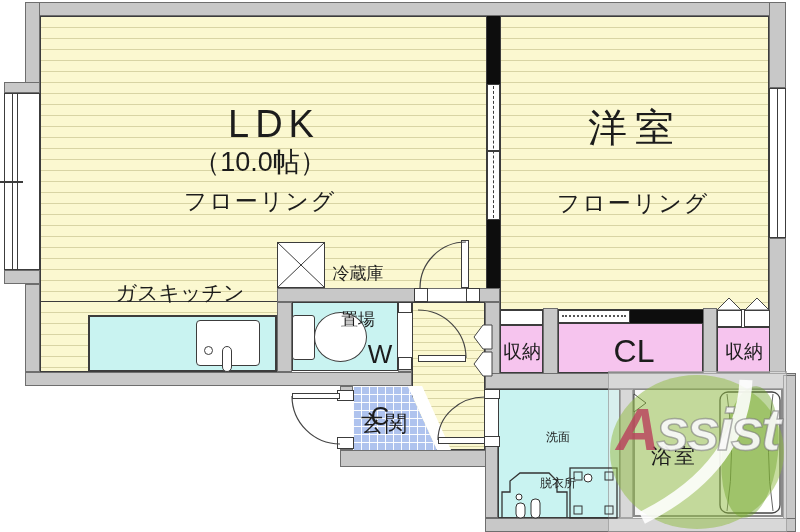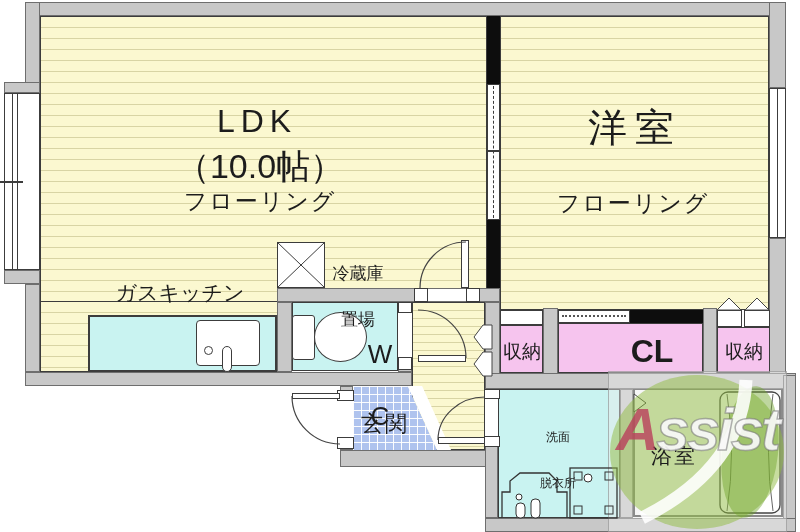--- a/index.html
+++ b/index.html
@@ -148,37 +148,37 @@
     <circle cx="588" cy="478" r="4" fill="#fff" stroke="#333"></circle>
 
     <rect x="720" y="392" width="60" height="121" rx="8" fill="#ffffff" stroke="#444" stroke-width="1.3"></rect>
     <path d="M727,394 Q736,452 727,511 M773,394 Q764,452 773,511" fill="none" stroke="#666" stroke-width="1"></path>
 
     <ellipse cx="697" cy="452" rx="87" ry="77" fill="var(--logo_green)" fill-opacity="0.5"></ellipse>
     <ellipse cx="750" cy="452" rx="28" ry="66" transform="rotate(6 750 452)" fill="var(--logo_green_dark)" fill-opacity="0.45"></ellipse>
     <path d="M642,518 Q742,468 746,380" stroke="rgba(255,255,255,0.88)" stroke-width="13" fill="none"></path>
   </svg>
 
-  <div class="lbl" style="left:147px;top:103px;width:220px;font-size:32px;letter-spacing:6px;">LDK</div>
-  <div class="lbl" style="left:140px;top:144px;width:240px;font-size:34px;">（10.0帖）</div>
+  <div class="lbl" style="left:164px;top:103px;width:220px;font-size:38px;letter-spacing:6px;">LDK</div>
+  <div class="lbl" style="left:140px;top:144px;width:240px;font-size:27px;">（10.0帖）</div>
   <div class="lbl" style="left:140px;top:186px;width:240px;font-size:23px;letter-spacing:2px;">フローリング</div>
   <div class="lbl" style="left:530px;top:101px;width:210px;font-size:39px;letter-spacing:8px;">洋室</div>
   <div class="lbl" style="left:523px;top:188px;width:220px;font-size:23px;letter-spacing:2px;">フローリング</div>
   <div class="lbl" style="left:105px;top:279px;width:150px;font-size:21px;">ガスキッチン</div>
   <div class="lbl" style="left:324px;top:239px;width:68px;font-size:17px;line-height:23px;">
     <span>冷蔵庫</span><br>
     <span>置場</span>
   </div>
   <div class="lbl" style="left:360px;top:308px;width:40px;font-size:26px;line-height:31px;font-weight:400;">
     <span>W</span><br>
     <span>C</span>
   </div>
   <div class="lbl" style="left:357px;top:409px;width:56px;font-size:22px;letter-spacing:2px;">玄関</div>
   <div class="lbl" style="left:501px;top:339px;width:42px;font-size:19px;">収納</div>
-  <div class="lbl" style="left:622px;top:333px;width:60px;font-size:32px;font-weight:700;text-align:center;">CL</div>
+  <div class="lbl" style="left:604px;top:333px;width:60px;font-size:32px;font-weight:400;text-align:center;">CL</div>
   <div class="lbl" style="left:720px;top:339px;width:48px;font-size:19px;">収納</div>
   <div class="lbl" style="left:516px;top:403px;width:84px;font-size:12px;line-height:23px;">
     <span>洗面</span><br>
     <span>脱衣所</span>
   </div>
   <div class="lbl" style="left:646px;top:442px;width:56px;font-size:21px;letter-spacing:2px;">浴室</div>
 
   <div id="logo-text"><span class="a">A</span><span class="rest">ssist</span></div>
 
 </div>

